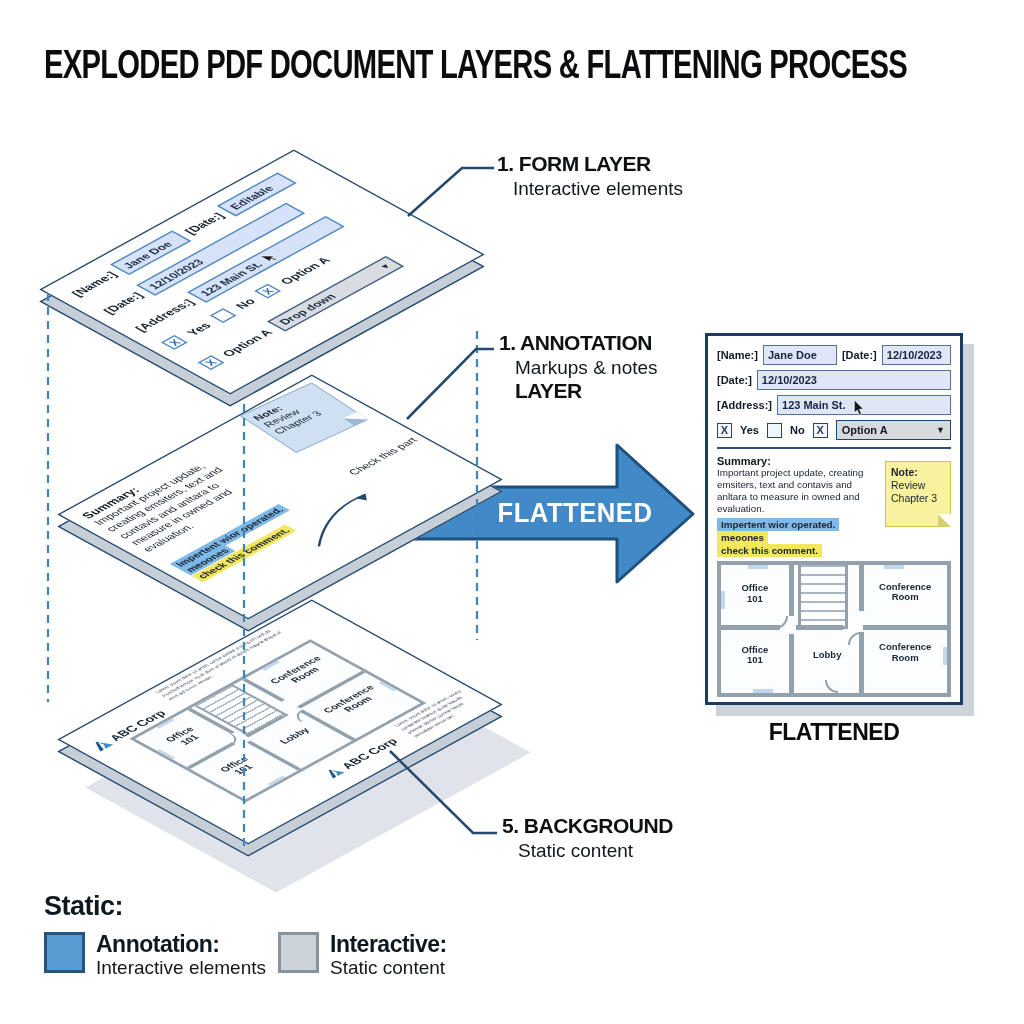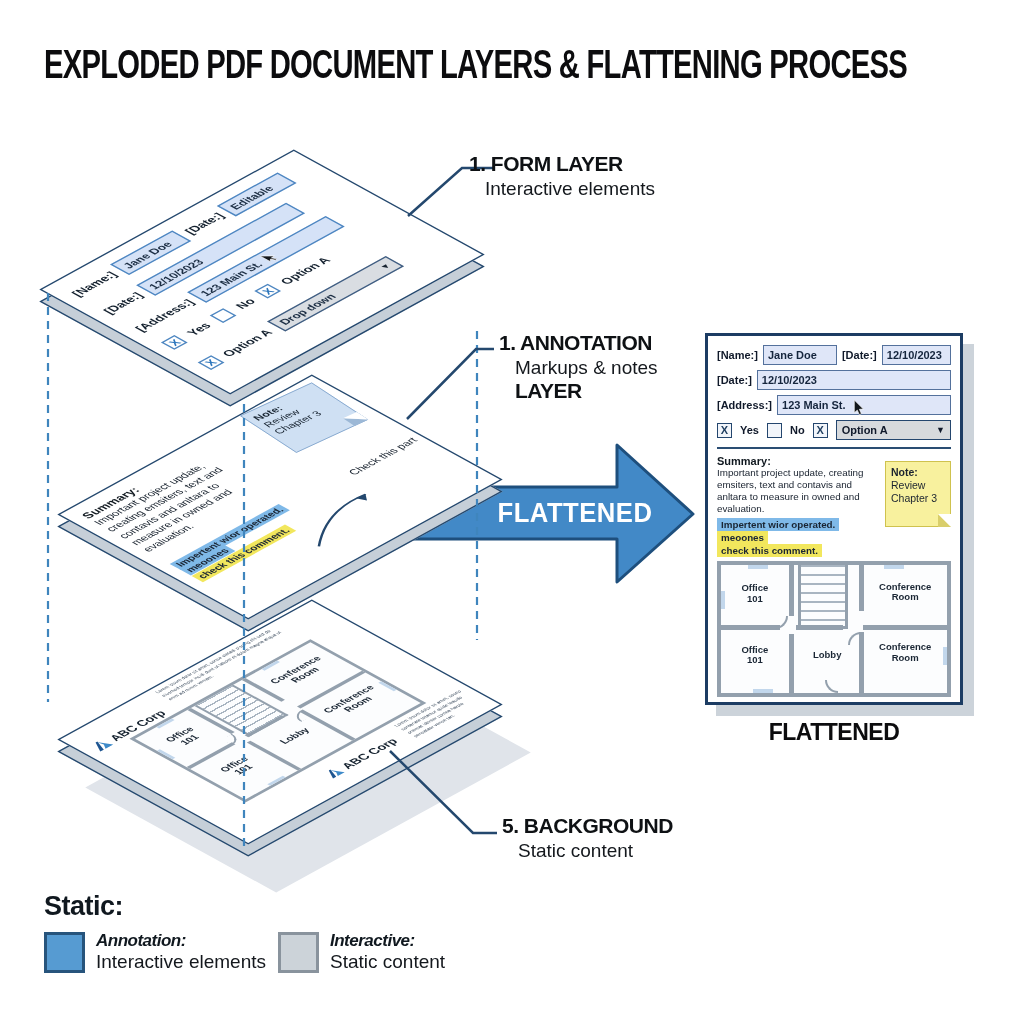--- a/index.html
+++ b/index.html
@@ -65,21 +65,21 @@
   
   #overlay{position:absolute;left:0;top:0;z-index:6;pointer-events:none;}
   #arrow-svg{position:absolute;left:0;top:0;z-index:2;pointer-events:none;}
   .arrow-label{position:absolute;left:462px;top:498px;width:226px;text-align:center;z-index:2;
       font-size:27px;font-weight:700;color:#ffffff;letter-spacing:0.5px;transform:scaleX(0.95);}
 
   
   .callout{position:absolute;z-index:7;color:#0e1114;}
   .co-title{font-size:21px;font-weight:700;letter-spacing:-0.5px;white-space:nowrap;}
   .co-desc{font-size:19px;margin-left:16px;margin-top:2px;white-space:nowrap;color:#14181d;}
-  #co1{left:469px;top:152px;}
+  #co1{left:497px;top:152px;}
   #co2{left:499px;top:331px;}
   #co3{left:502px;top:814px;}
 
   
   .doc{position:absolute;left:705px;top:333px;width:258px;height:372px;background:#fff;
        border:3px solid #1c3c63;box-shadow:11px 11px 0 #ccd3da;z-index:7;padding:9px 9px 5px;overflow:hidden;}
   .drow{display:flex;align-items:center;gap:5px;margin-bottom:5px;font-size:11px;font-weight:700;color:#10192a;white-space:nowrap;}
   .dfld{height:20px;background:#dfe6f8;border:1.5px solid #54719c;display:flex;align-items:center;
         padding:0 4px;font-size:11px;font-weight:700;color:#15253d;position:relative;}
   .dcb{width:15px;height:15px;border:1.7px solid #24466e;background:#f2f5fa;display:flex;align-items:center;
@@ -104,21 +104,21 @@
         font-size:23px;font-weight:700;line-height:1.2;letter-spacing:-0.5px;color:#0c0c0e;}
 
   
   .legend-title{position:absolute;left:44px;top:891px;font-size:27px;font-weight:700;letter-spacing:-0.5px;}
   .legend-item{position:absolute;top:932px;display:flex;gap:11px;align-items:flex-start;}
   #legend-annotation{left:44px;}
   #legend-background{left:278px;}
   .sw{width:41px;height:41px;border:3px solid #27547c;flex:none;}
   .sw-blue{background:#569bd2;}
   .sw-gray{background:#ccd3d9;border-color:#89939d;}
-  .ltxt .lbl{font-size:17px;font-weight:700;letter-spacing:-0.5px;line-height:1.05;font-style:italic;}
+  .ltxt .lbl{font-size:23px;font-weight:700;letter-spacing:-0.5px;line-height:1.05;}
   .ltxt .dsc{font-size:19px;line-height:1.25;color:#14181d;}
 </style>
 </head>
 <body>
 
 <h1 class="title">EXPLODED PDF DOCUMENT LAYERS &amp; FLATTENING PROCESS</h1>
 
 <svg id="arrow-svg" width="1024" height="1024" viewBox="0 0 1024 1024">
   <polygon points="404,487 617,487 617,445 693,514 617,582 617,539 404,539" fill="#4289c7" stroke="#1e4f7d" stroke-width="3" stroke-linejoin="round"></polygon>
 </svg>

